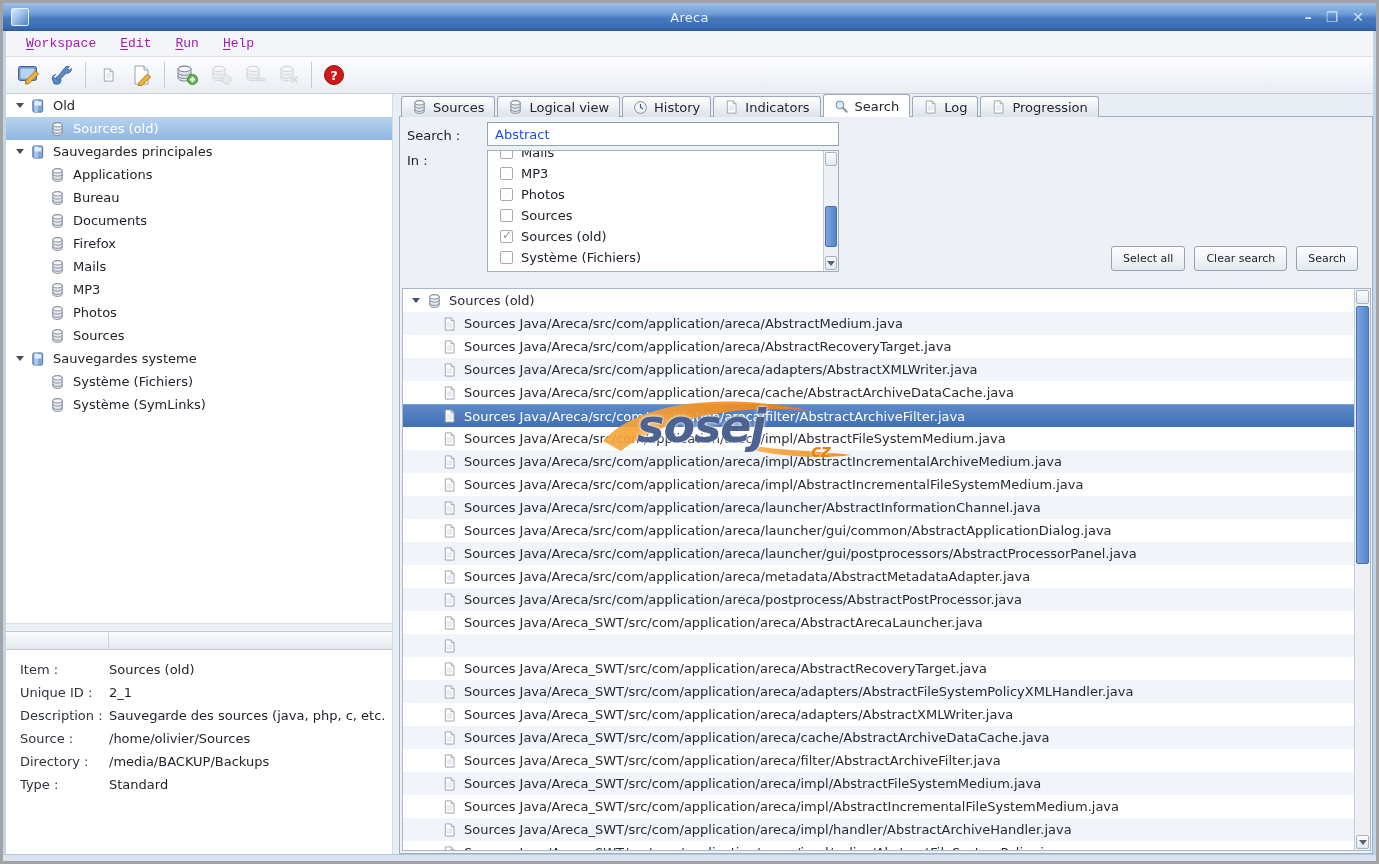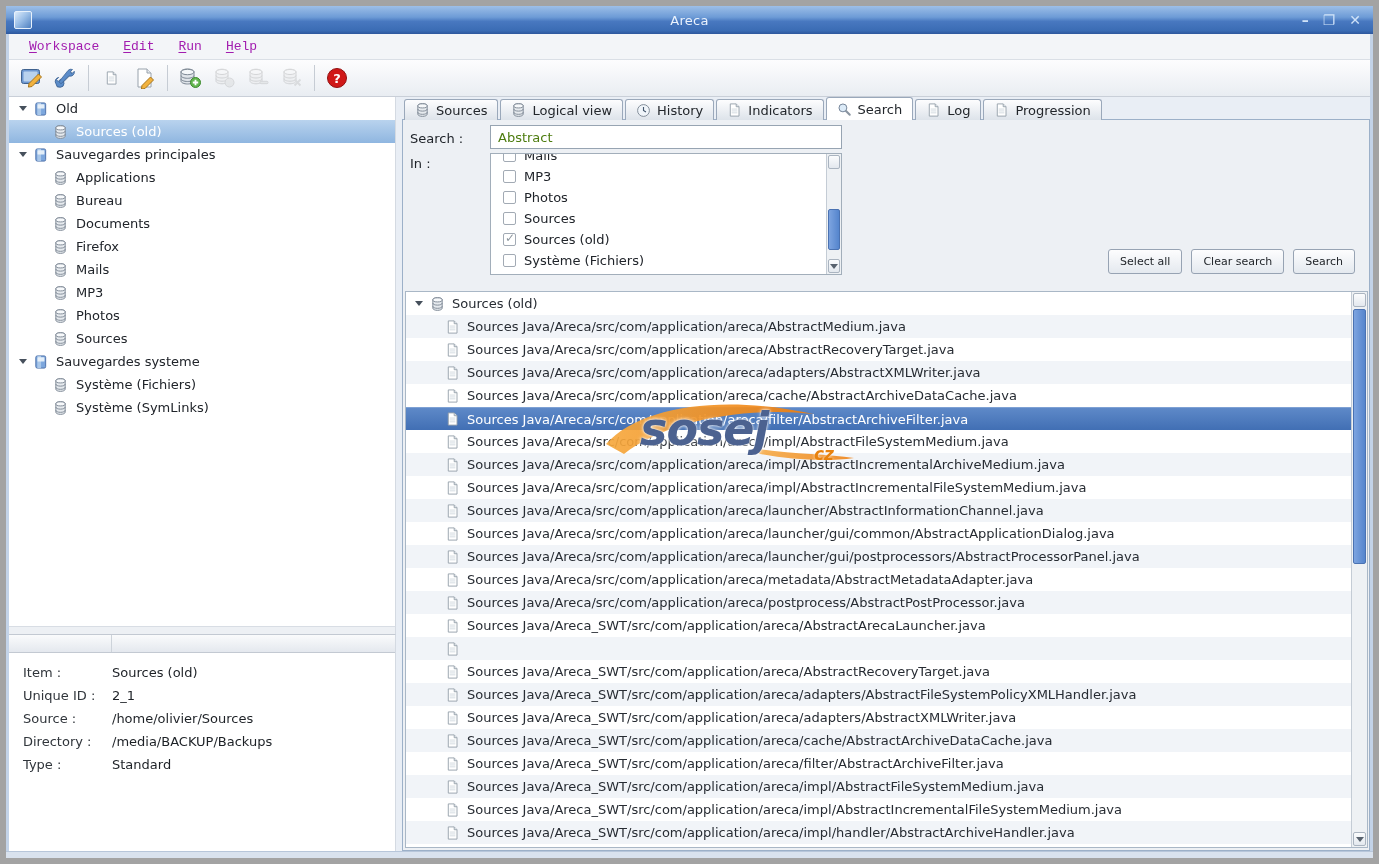--- a/index.html
+++ b/index.html
@@ -1,19 +1,19 @@
 <!DOCTYPE html>
 <html><head>
 <meta charset="utf-8">
 <style>
   * { margin:0; padding:0; box-sizing:border-box; }
   html,body { width:1379px; height:864px; overflow:hidden;
     font-family:"DejaVu Sans","Liberation Sans",sans-serif; }
   .window { position:relative; width:1379px; height:864px; background:#e9eef5;
-    border:6px solid #a3a3a3; }
+    border:3px solid #a3a3a3; }
 
   
   .titlebar { position:absolute; left:0; top:0; right:0; height:28px;
     background:linear-gradient(#9dbfe8 0%,#6d9bd6 40%,#4878c0 55%,#3a6cb4 88%,#2d579d 100%);
     display:flex; align-items:center; }
   .win-appicon { position:absolute; left:8px; top:5px; width:18px; height:18px;
     background:linear-gradient(135deg,#dcebfa 0%,#9dc0e8 45%,#4d7fc0 100%);
     border:1px solid #e8f1fb; border-radius:2px; }
   .win-title { flex:1; text-align:center; color:#eaf2fd; font-size:13px; letter-spacing:.3px; }
   .win-controls { position:absolute; right:12px; top:0; height:28px; display:flex;
@@ -77,21 +77,21 @@
     margin-right:2px; cursor:default; }
   .tab.active { height:23px; background:#ffffff; position:relative; z-index:4; }
   .tab-content { position:absolute; left:0; right:0; top:22px; bottom:0;
     background:#edf0f4; border:1px solid #9cb0c8; z-index:2; }
 
   
   .search-zone { position:absolute; left:0; right:0; top:0; height:170px; }
   .flabel { position:absolute; font-size:13px; color:#20242a; }
   .search-input { position:absolute; left:87px; top:5px; width:352px; height:24px;
     border:1px solid #97a4b2; background:#fff; font-size:13px; padding:0 7px;
-    font-family:inherit; color:#4d7c0f; }
+    font-family:inherit; color:#1d4ed8; }
   .in-list { position:absolute; left:87px; top:33px; width:352px; height:122px;
     background:#fff; border:1px solid #a2aeba; overflow:hidden; }
   .in-list-rows { position:absolute; left:0; top:-9px; right:15px; }
   .chk-row { height:21px; display:flex; align-items:center; padding-left:12px;
     font-size:13px; color:#20242a; gap:8px; }
   .checkbox { width:13px; height:13px; background:#fff; border:1px solid #a2aab4;
     border-radius:2px; flex:none; position:relative; }
   .checkbox.checked::after { content:"✓"; position:absolute; left:1px; top:-3px;
     font-size:12px; font-weight:bold; color:#8d969e; }
   .opt-col { position:absolute; left:472px; top:8px; }
@@ -409,20 +409,24 @@
         <div class="hc2"></div>
       </div>
       <div class="details-rows" id="details">
           <div class="detail-row">
             <span class="dlabel">Item :</span>
             <span class="dvalue">Sources (old)</span>
           </div>
           <div class="detail-row">
             <span class="dlabel">Unique ID :</span>
             <span class="dvalue">2_1</span>
+          </div>
+          <div class="detail-row">
+            <span class="dlabel">Description :</span>
+            <span class="dvalue">Sauvegarde des sources (java, php, c, etc.</span>
           </div>
           <div class="detail-row">
             <span class="dlabel">Source :</span>
             <span class="dvalue">/home/olivier/Sources</span>
           </div>
           <div class="detail-row">
             <span class="dlabel">Directory :</span>
             <span class="dvalue">/media/BACKUP/Backups</span>
           </div>
           <div class="detail-row">

